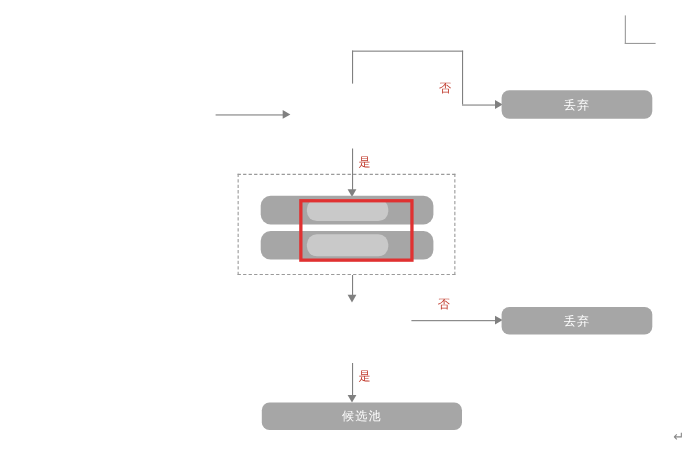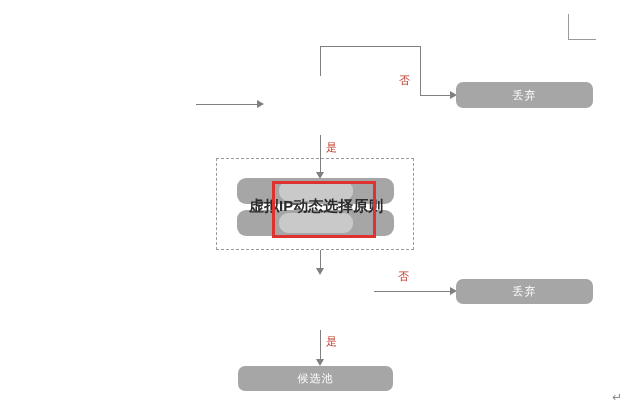--- a/index.html
+++ b/index.html
@@ -178,37 +178,36 @@
   <div class="edge-label" style="left:326px; top:140px;">是</div>
 
   <div class="dashed-group" style="left:216px; top:158px; width:198px; height:92px;"></div>
 
   <div class="inner-bar" style="left:237px; top:178px; width:157px; height:26px;"></div>
   <div class="inner-bar-core" style="left:279px; top:181px; width:74px; height:20px;"></div>
 
   <div class="inner-bar" style="left:237px; top:210px; width:157px; height:26px;"></div>
   <div class="inner-bar-core" style="left:279px; top:213px; width:74px; height:20px;"></div>
 
-  <div class="overlay-text" style="left:249px; top:197px;">虚拟IP动态选择原则</div>
 
   <div class="red-highlight" style="left:272px; top:181px; width:104px; height:57px;"></div>
 
   <div class="line-v" style="left:320px; top:250px; height:22px;"></div>
   <div class="arrow-d" style="left:316px; top:268px;"></div>
 
 
   <div class="line-h" style="left:374px; top:291px; width:77px;"></div>
   <div class="arrow-r" style="left:450px; top:287px;"></div>
   <div class="edge-label" style="left:398px; top:269px;">否</div>
 
   <div class="node-box" style="left:456px; top:279px; width:137px; height:25px;">
     <span class="node-label">丢弃</span>
   </div>
 
   <div class="line-v" style="left:320px; top:330px; height:32px;"></div>
   <div class="arrow-d" style="left:316px; top:359px;"></div>
   <div class="edge-label" style="left:326px; top:334px;">是</div>
 
-  <div class="node-box" style="left:238px; top:366px; width:155px; height:25px;">
+  <div class="node-box" style="left:238px; top:366px; width:182px; height:25px;">
     <span class="node-label">候选池</span>
   </div>
 
 </div>
 
 </body></html>

